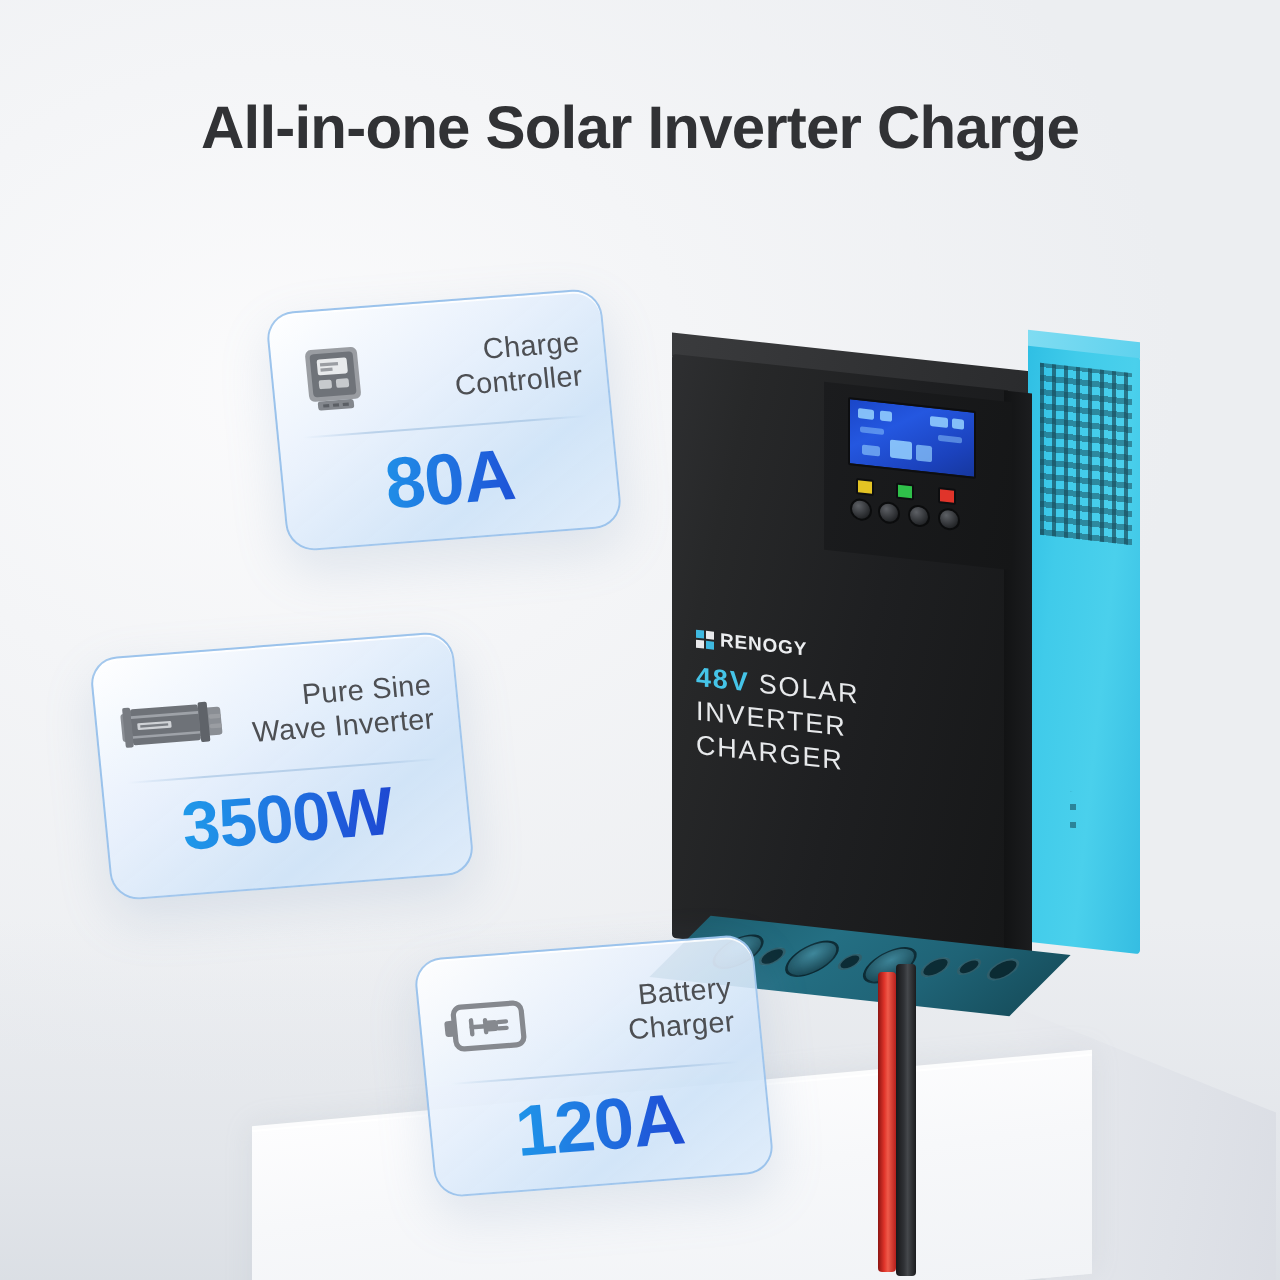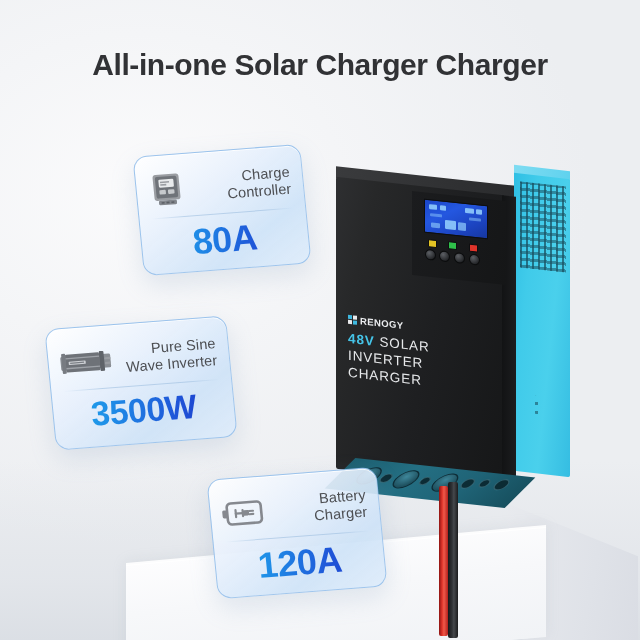--- a/index.html
+++ b/index.html
@@ -402,21 +402,21 @@
 
   .icon-svg { display: block; }
 </style>
 </head>
 <body>
 
 <div id="stage">
 
   <div class="floor-shadow"></div>
 
-  <div class="page-title">All-in-one Solar Charger Charger</div>
+  <div class="page-title">All-in-one Solar Inverter Charge</div>
 
   <div class="pedestal-side"></div>
   <div class="pedestal"></div>
   <div class="pedestal-top-edge"></div>
 
   <div class="device">
 
     <div class="dev-top"></div>
     <div class="dev-side"></div>
     <div class="dev-side-top"></div>

